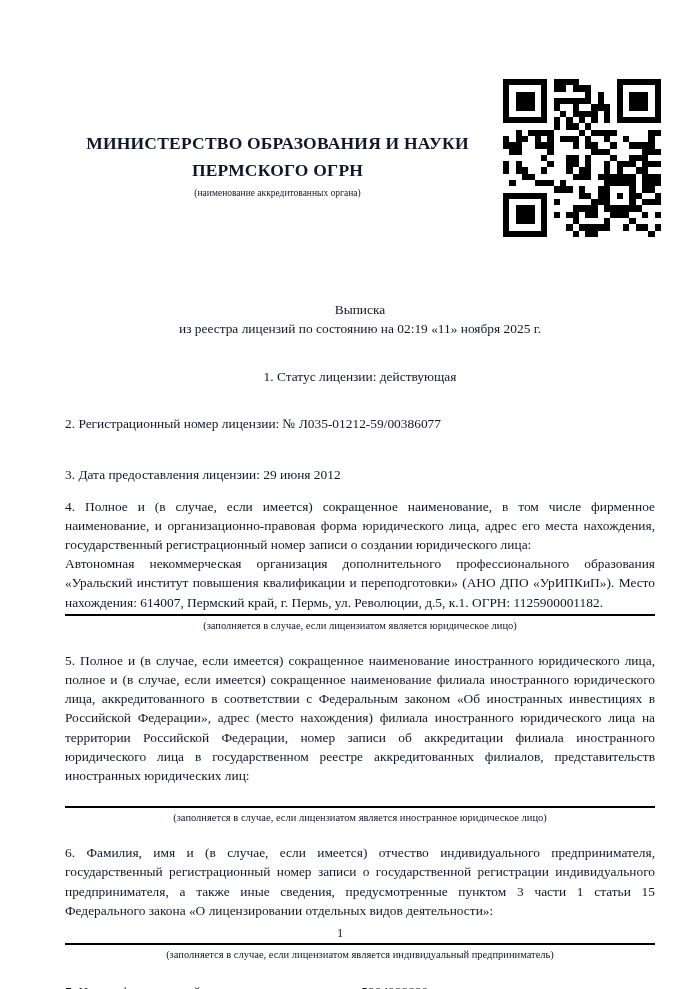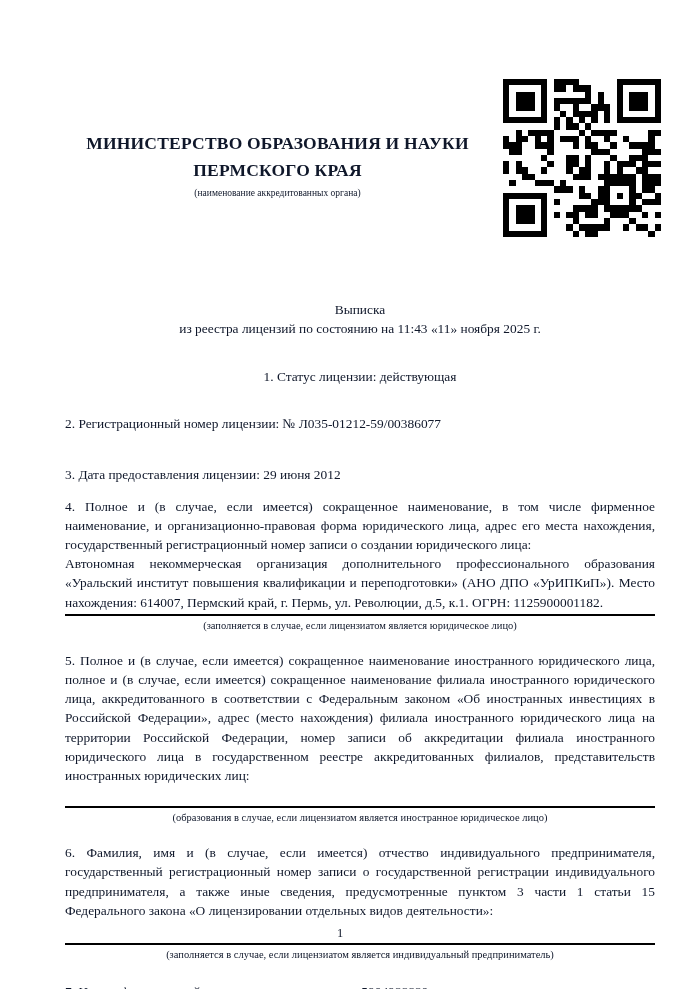--- a/index.html
+++ b/index.html
@@ -394,48 +394,48 @@
         <rect x="6" y="24" width="1" height="1" fill="#000000"></rect>
         <rect x="11" y="24" width="1" height="1" fill="#000000"></rect>
         <rect x="13" y="24" width="1" height="1" fill="#000000"></rect>
         <rect x="14" y="24" width="1" height="1" fill="#000000"></rect>
         <rect x="23" y="24" width="1" height="1" fill="#000000"></rect>
       </svg>
   </div>
 
   <div class="letterhead">
     <div class="ministry-line">МИНИСТЕРСТВО ОБРАЗОВАНИЯ И НАУКИ</div>
-    <div class="ministry-line">ПЕРМСКОГО КРАЯ</div>
+    <div class="ministry-line">ПЕРМСКОГО ОГРН</div>
     <div class="ministry-caption">(наименование аккредитованных органа)</div>
   </div>
 
   <div class="content">
 
     <div class="doc-title">
       <div>Выписка</div>
-      <div>из реестра лицензий по состоянию на 11:43 «11» ноября 2025 г.</div>
+      <div>из реестра лицензий по состоянию на 02:19 «11» ноября 2025 г.</div>
     </div>
 
     <p class="item-1">1. Статус лицензии: действующая</p>
 
     <p class="item-2">2. Регистрационный номер лицензии: № Л035-01212-59/00386077</p>
 
     <p class="item-3">3. Дата предоставления лицензии: 29 июня 2012</p>
 
     <div class="item-4">
       <p class="justified">4. Полное и (в случае, если имеется) сокращенное наименование, в том числе фирменное наименование, и организационно-правовая форма юридического лица, адрес его места нахождения, государственный регистрационный номер записи о создании юридического лица:</p>
       <p class="justified">Автономная некоммерческая организация дополнительного профессионального образования «Уральский институт повышения квалификации и переподготовки» (АНО ДПО «УрИПКиП»). Место нахождения: 614007, Пермский край, г. Пермь, ул. Революции, д.5, к.1. ОГРН: 1125900001182.</p>
       <div class="rule"></div>
       <div class="fill-caption">(заполняется в случае, если лицензиатом является юридическое лицо)</div>
     </div>
 
     <div class="item-5">
       <p class="justified">5. Полное и (в случае, если имеется) сокращенное наименование иностранного юридического лица, полное и (в случае, если имеется) сокращенное наименование филиала иностранного юридического лица, аккредитованного в соответствии с Федеральным законом «Об иностранных инвестициях в Российской Федерации», адрес (место нахождения) филиала иностранного юридического лица на территории Российской Федерации, номер записи об аккредитации филиала иностранного юридического лица в государственном реестре аккредитованных филиалов, представительств иностранных юридических лиц:</p>
       <div class="rule gap-before-5"></div>
-      <div class="fill-caption">(образования в случае, если лицензиатом является иностранное юридическое лицо)</div>
+      <div class="fill-caption">(заполняется в случае, если лицензиатом является иностранное юридическое лицо)</div>
     </div>
 
     <div class="item-6">
       <p class="justified">6. Фамилия, имя и (в случае, если имеется) отчество индивидуального предпринимателя, государственный регистрационный номер записи о государственной регистрации индивидуального предпринимателя, а также иные сведения, предусмотренные пунктом 3 части 1 статьи 15 Федерального закона «О лицензировании отдельных видов деятельности»:</p>
       <div class="rule gap-before-6"></div>
       <div class="fill-caption">(заполняется в случае, если лицензиатом является индивидуальный предприниматель)</div>
     </div>
 
     <p class="item-7">7. Идентификационный номер налогоплательщика: 5904988880</p>
 

